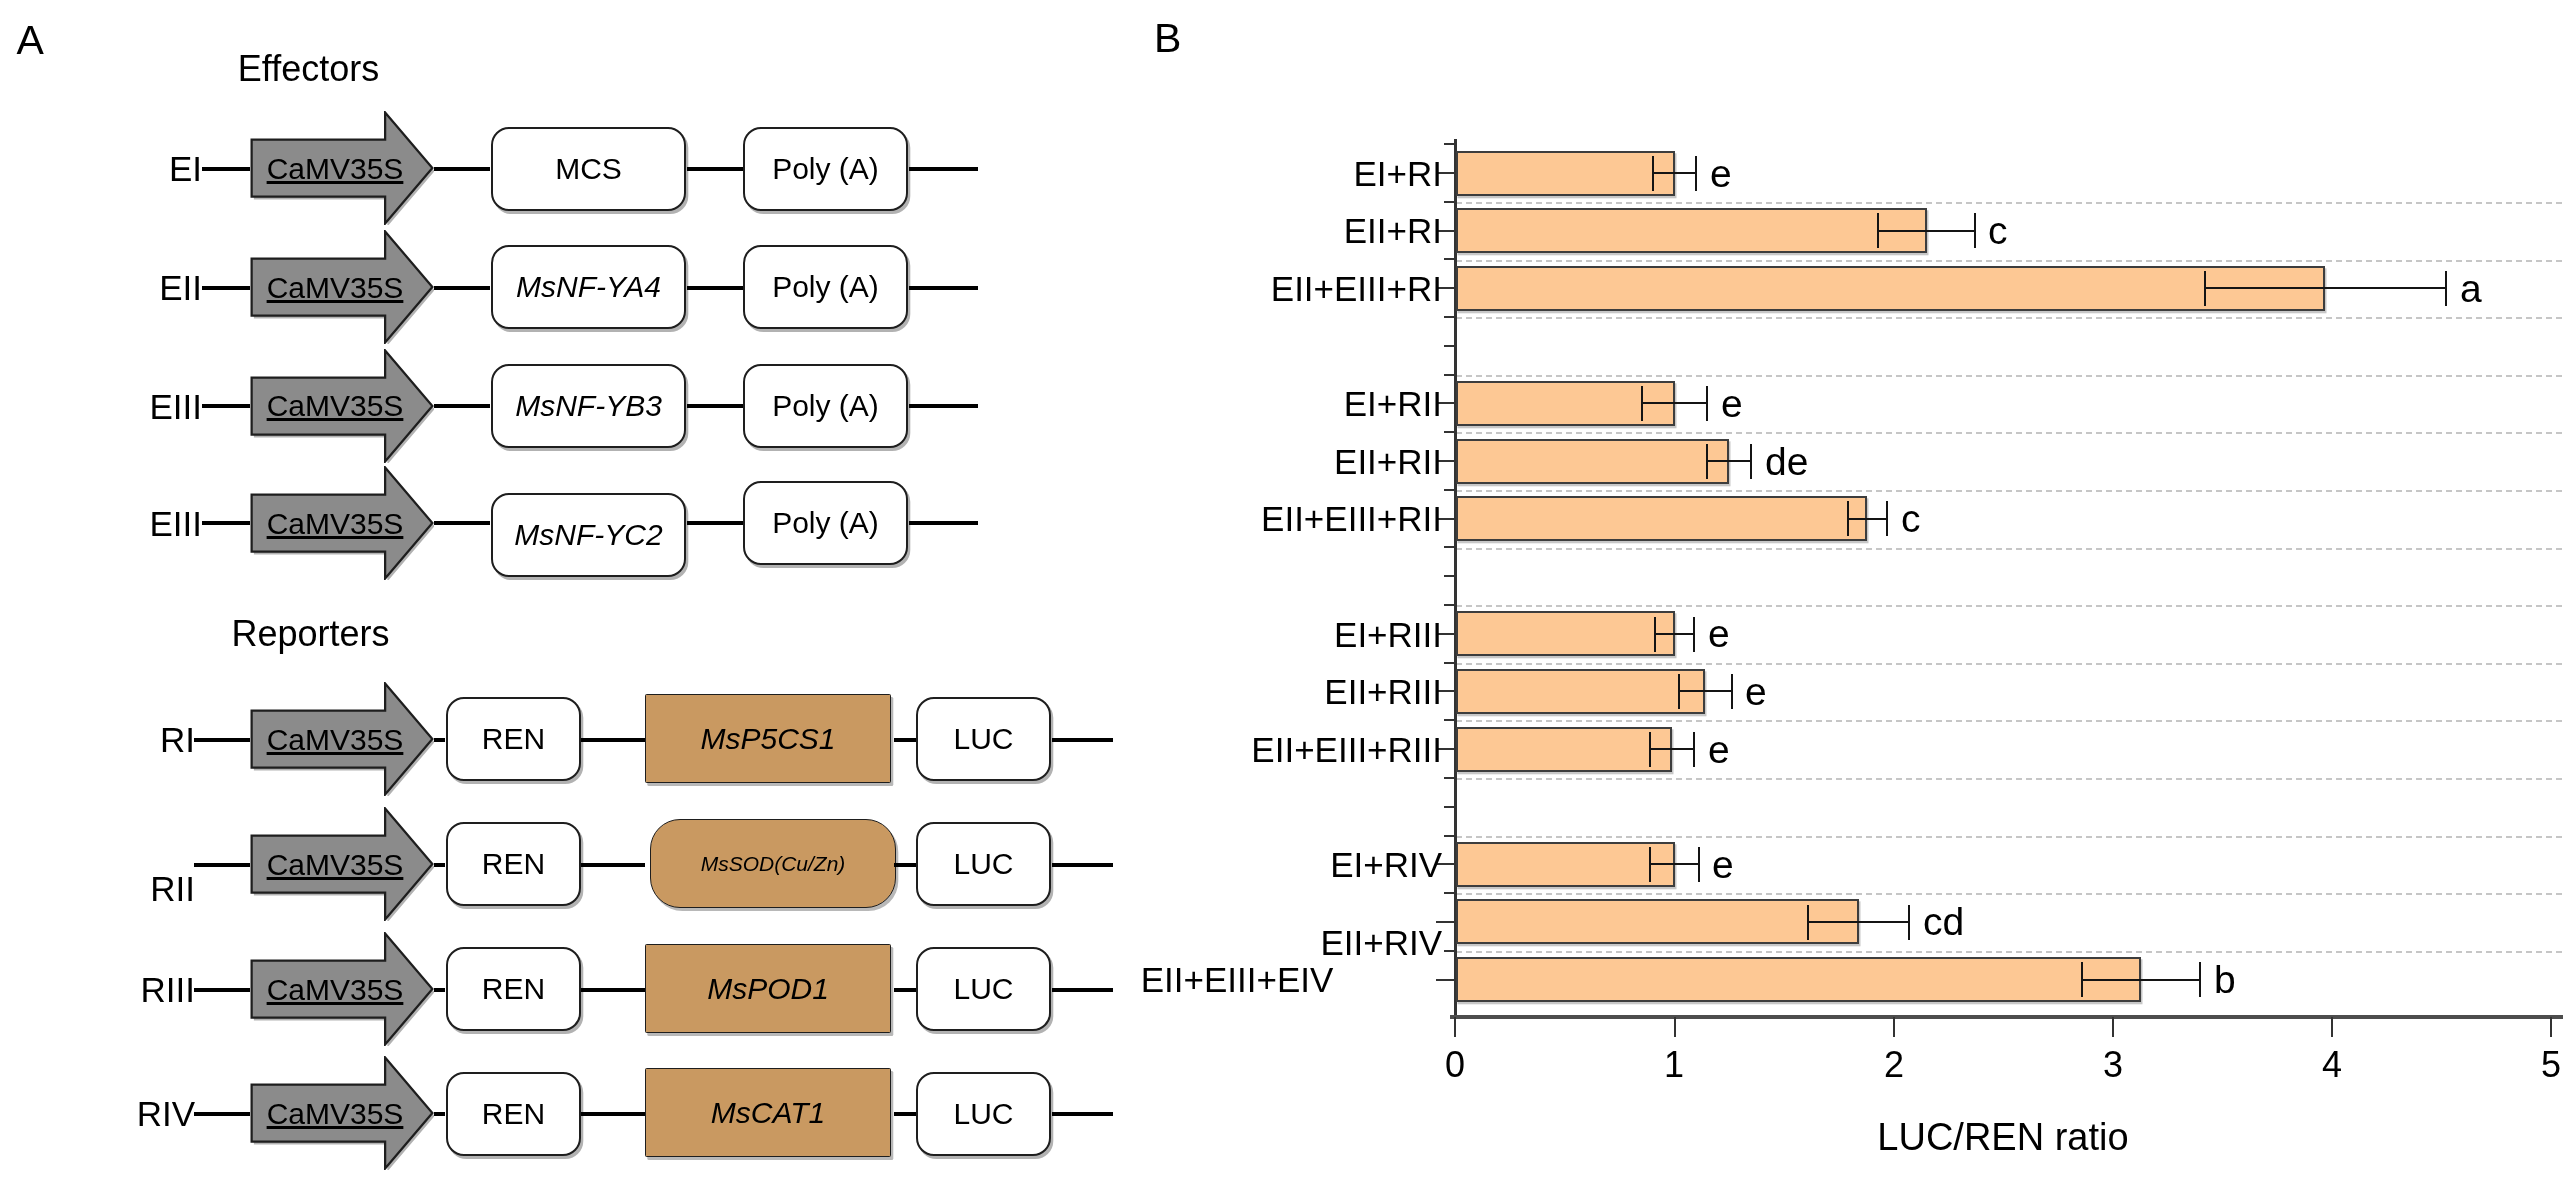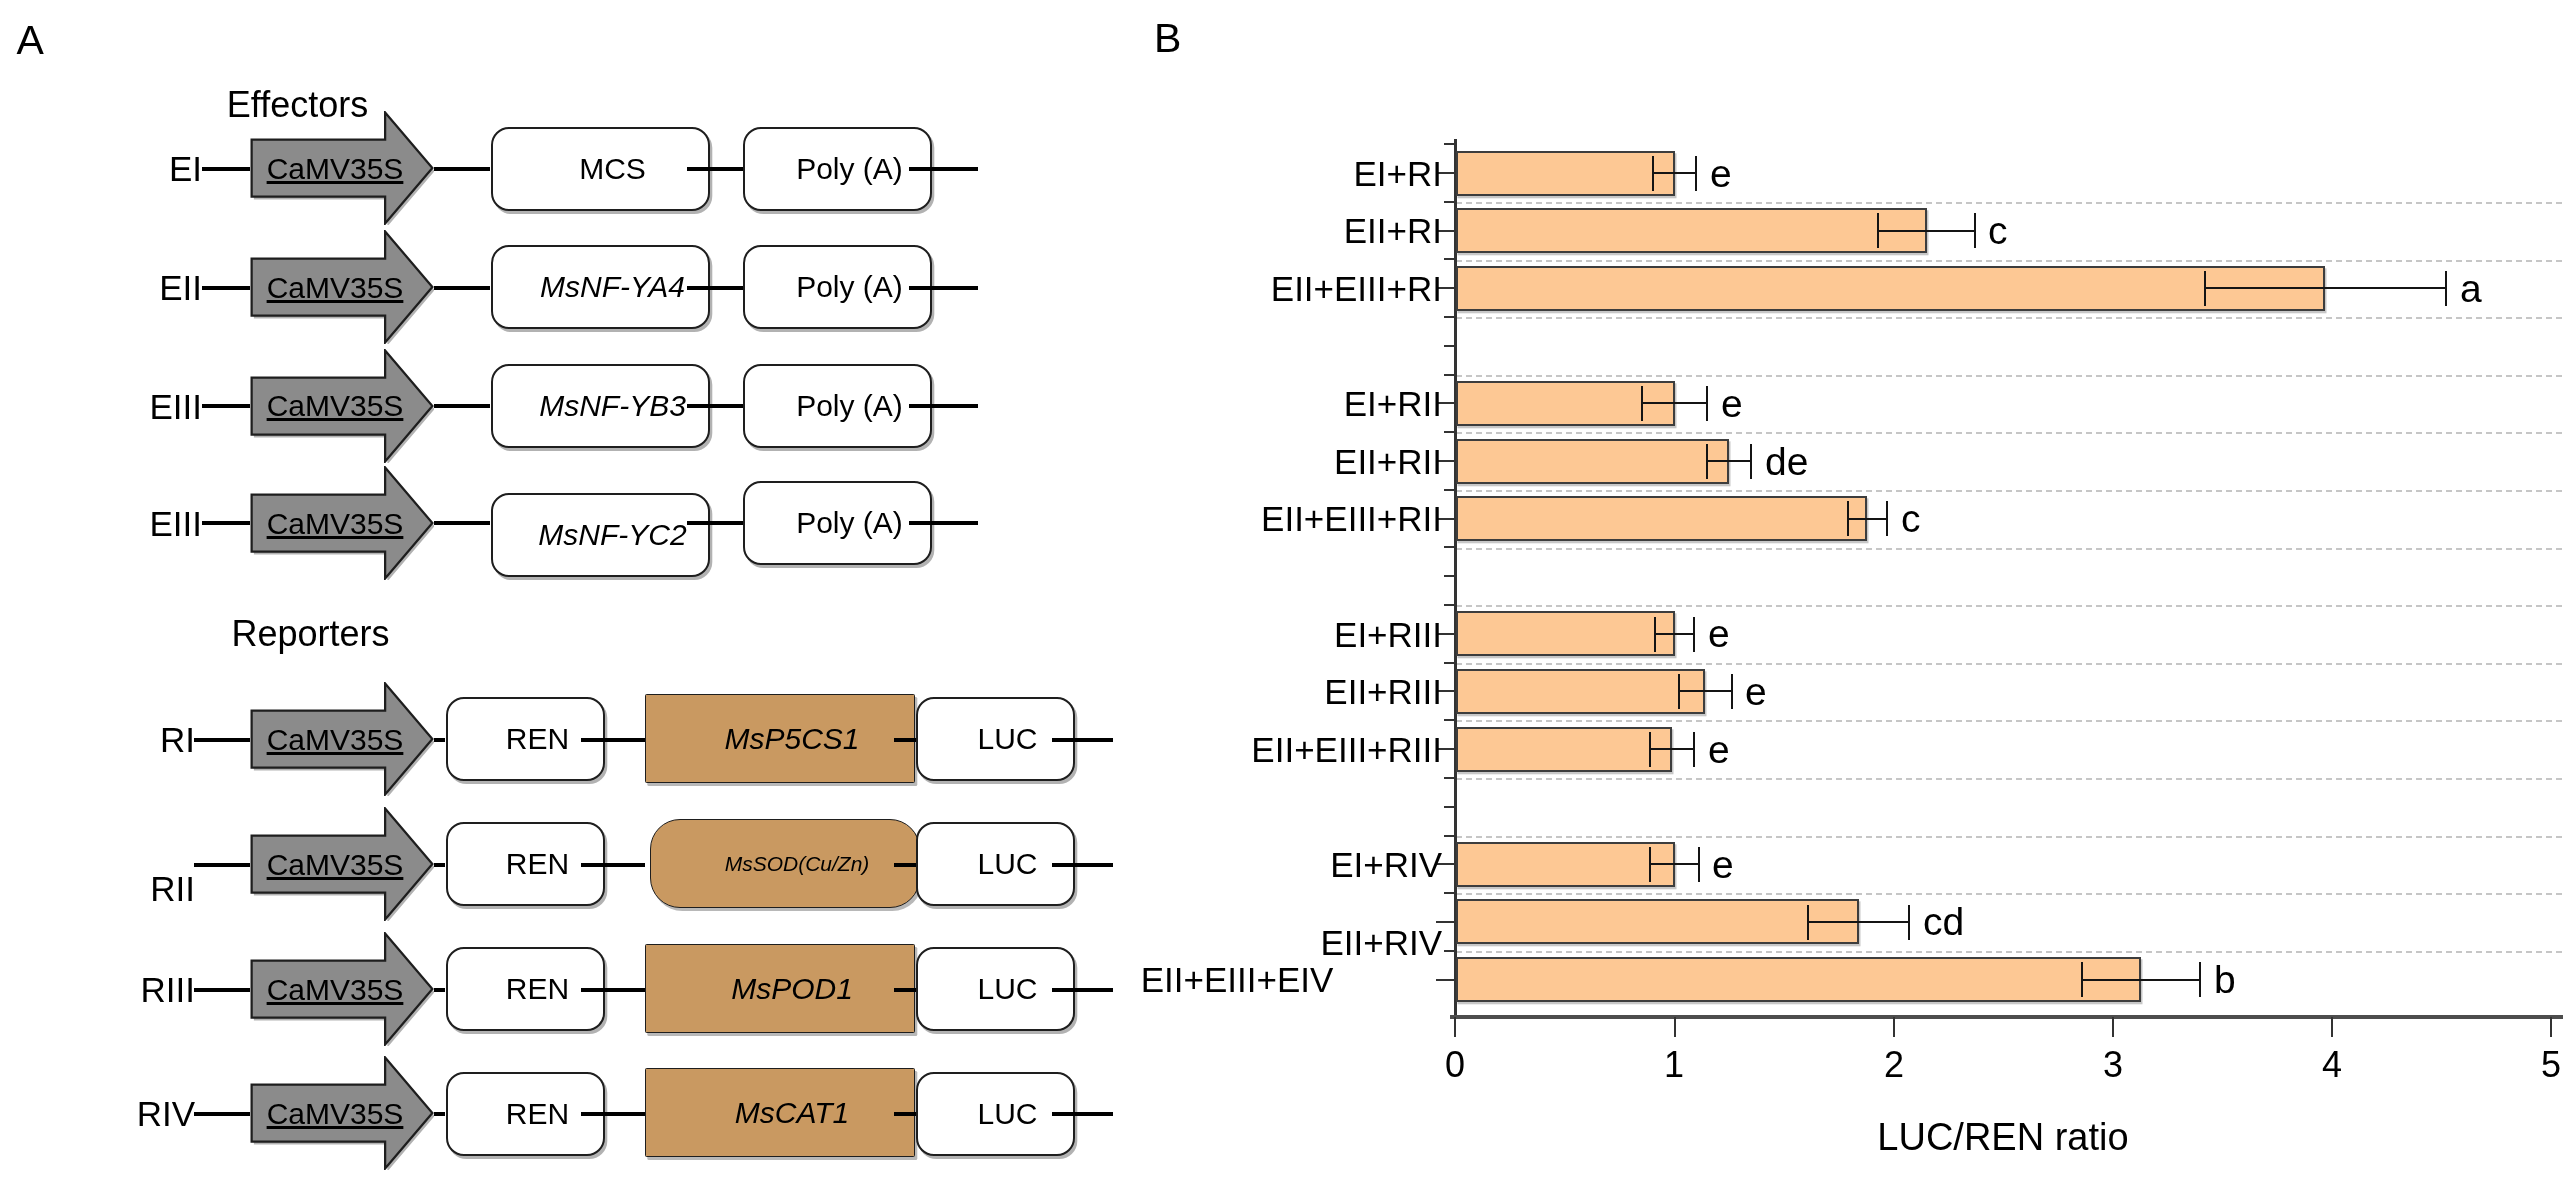--- a/index.html
+++ b/index.html
@@ -5,21 +5,21 @@
   html,body{margin:0;padding:0;background:#ffffff;width:2576px;height:1181px;overflow:hidden;
     font-family:"Liberation Sans","DejaVu Sans",sans-serif;color:#000;}
   #stage{position:absolute;left:0;top:0;width:2576px;height:1181px;background:#fff;}
   .abs{position:absolute;}
   .panel-label{position:absolute;font-size:41px;font-weight:400;}
   .sec-title{position:absolute;font-size:36px;text-align:center;}
   .row-label{position:absolute;font-size:35px;text-align:right;line-height:1;}
   .hline{position:absolute;background:#000;height:3.8px;}
   .gene-box{position:absolute;background:#fff;border:2.3px solid #1e1e1e;border-radius:18px;
     box-shadow:2.3px 3px 0 rgba(0,0,0,0.30);display:flex;align-items:center;justify-content:center;
-    font-size:30px;padding-left:24px;}
+    font-size:30px;}
   .gene-box.brown{background:#C99961;border-radius:1.5px;border:1.9px solid #1e1e1e;
     box-shadow:2.3px 3px 0 rgba(0,0,0,0.28);}
   .italic{font-style:italic;}
   .arrow-wrap{position:absolute;}
   .arrow-text{position:absolute;font-size:30px;display:flex;align-items:center;justify-content:center;text-decoration:underline;}
   .bar{position:absolute;border:2.3px solid #3d3d3d;box-shadow:1.5px 2.3px 0 rgba(0,0,0,0.22);}
   .cat-label{position:absolute;font-size:35px;text-align:right;line-height:1;}
   .sig-letter{position:absolute;font-size:39px;line-height:1;}
   .tick{position:absolute;background:#333;}
   .gridline{position:absolute;border-top:2.3px dashed #c6c6c6;height:0;}
@@ -27,21 +27,21 @@
   .xtick-label{position:absolute;font-size:36px;text-align:center;line-height:1;}
   .xaxis-title{position:absolute;font-size:38px;text-align:center;}
 </style>
 </head>
 <body>
 
 <div id="stage">
 
   <section id="panelA">
     <div class="panel-label" style="left:16.6px;top:16.6px;">A</div>
-    <div class="sec-title" style="left:181px;top:48px;width:233px;margin-top:36px;">Effectors</div>
+    <div class="sec-title" style="left:192px;top:48px;width:233px;">Effectors</div>
     <div class="sec-title" style="left:194px;top:613px;width:233px;">Reporters</div>
     <div id="constructs">
         <div class="abs">
           <div class="row-label" style="left: 75px; top: 151px; width: 127px; height: 35px; line-height: 35px;">EI</div>
           <div class="hline" style="left: 202px; top: 167px; width: 48px;"></div>
           <div class="arrow-wrap" style="left: 250px; top: 111px; width: 184px; height: 114px;"><svg width="184" height="114" viewBox="0 0 245 152">
               <polygon points="5,42 183,42 183,6 246,80 183,154 183,118 5,118" fill="rgba(0,0,0,0.30)"></polygon>
               <polygon points="2,38 180,38 180,2 243,76 180,150 180,114 2,114" fill="#8B8B8B" stroke="#1e1e1e" stroke-width="3"></polygon>
             </svg></div>
           <div class="arrow-text" style="left: 256px; top: 146px; width: 158px; height: 45px;">CaMV35S</div>

